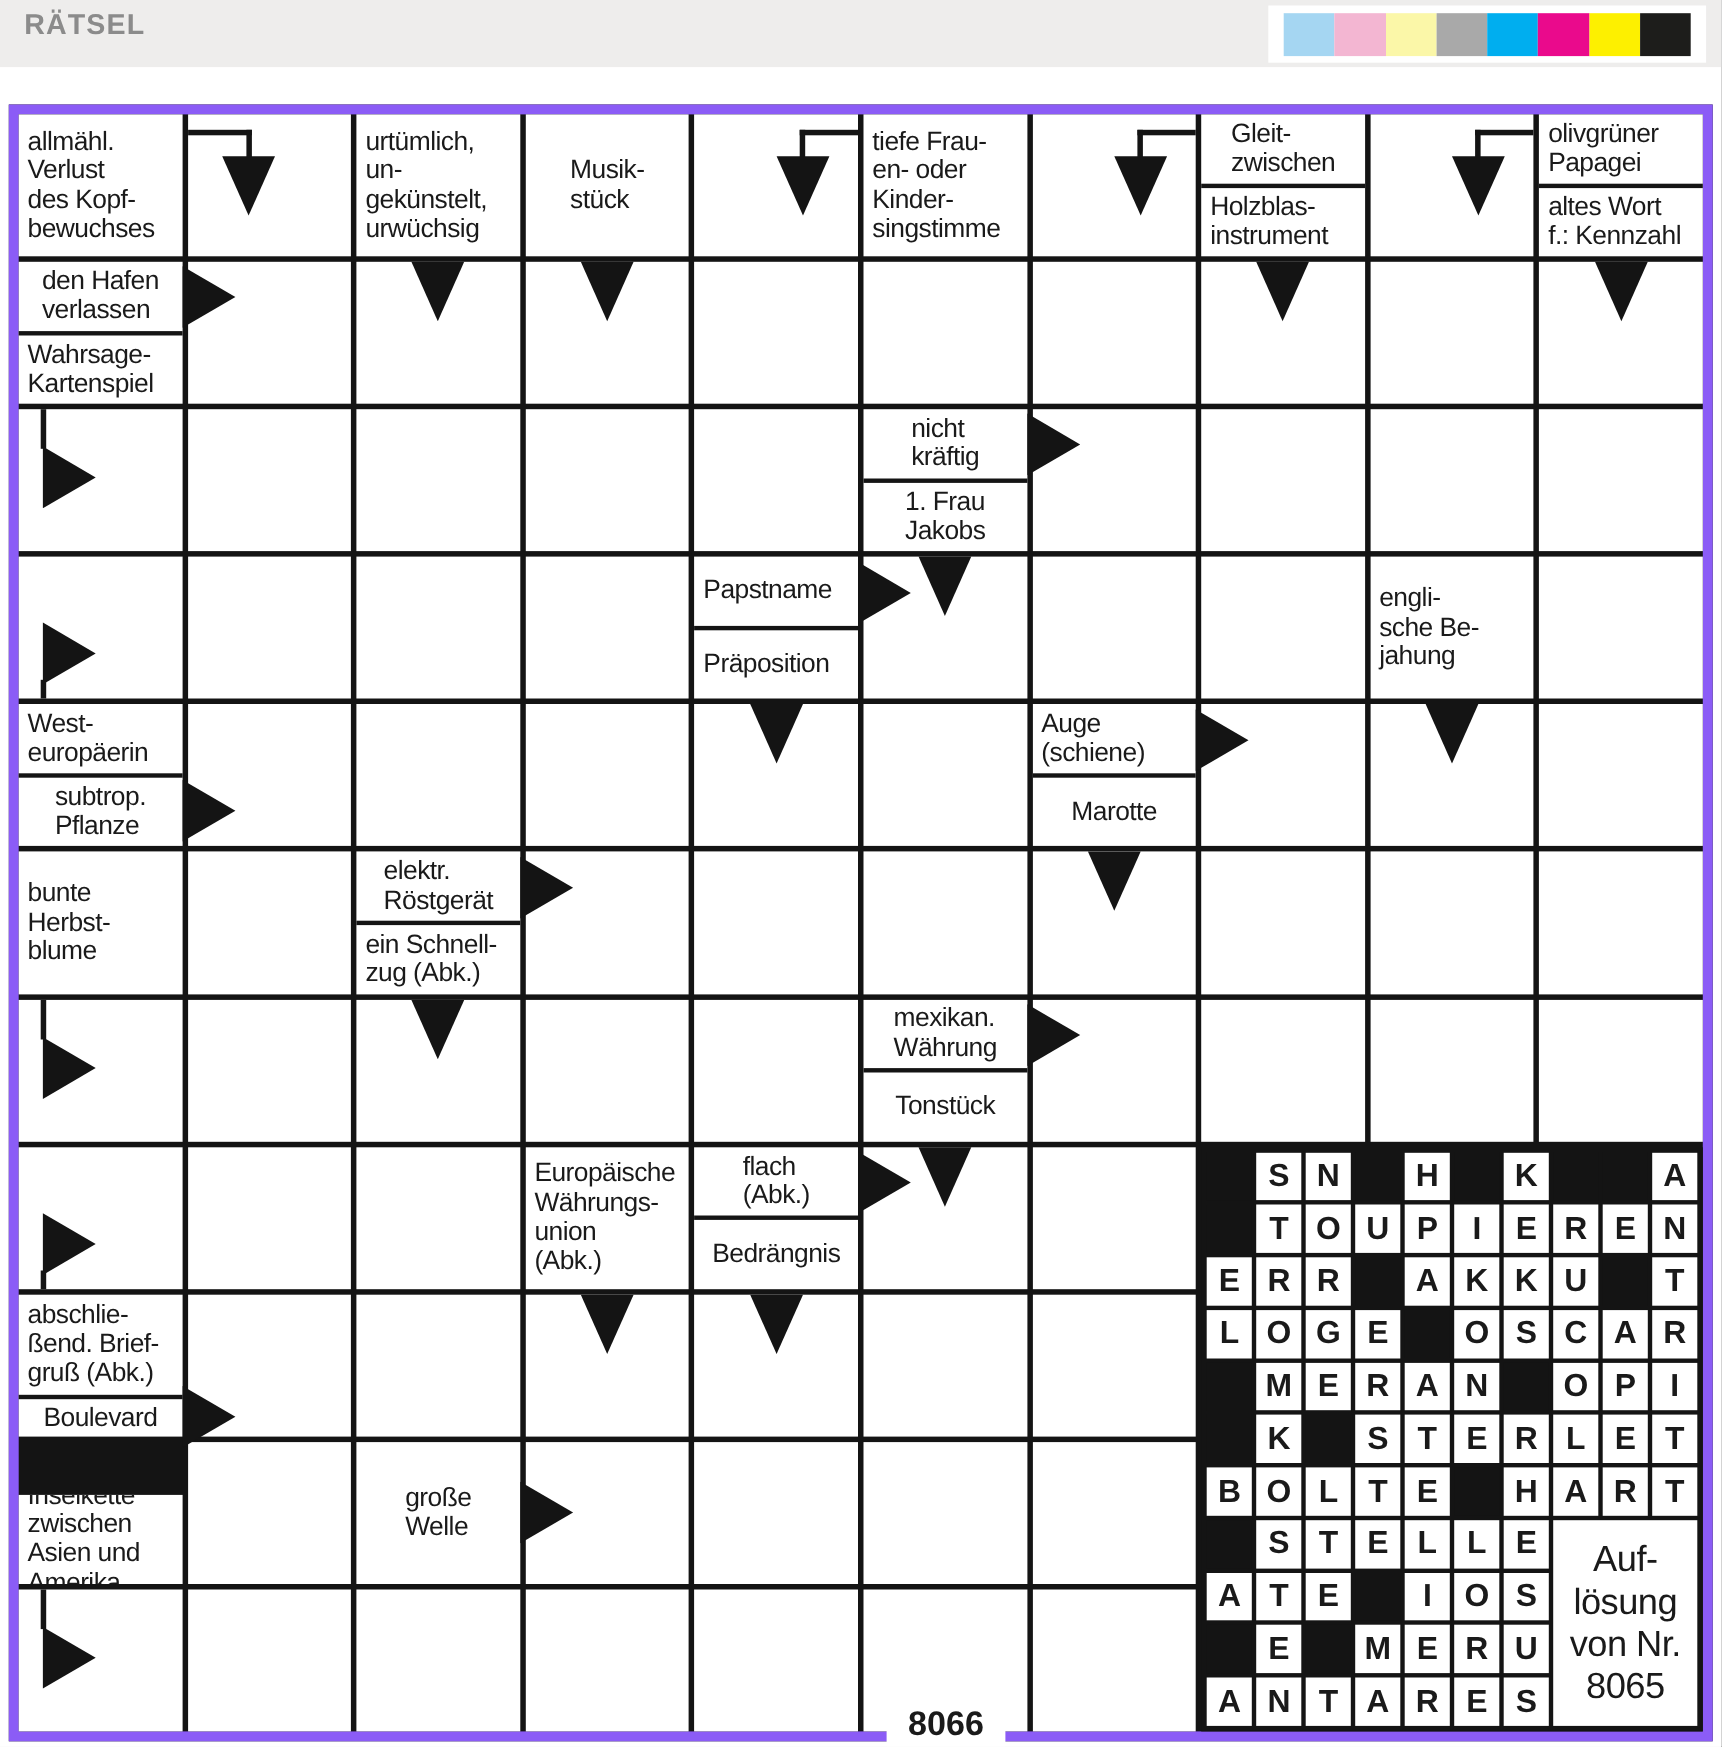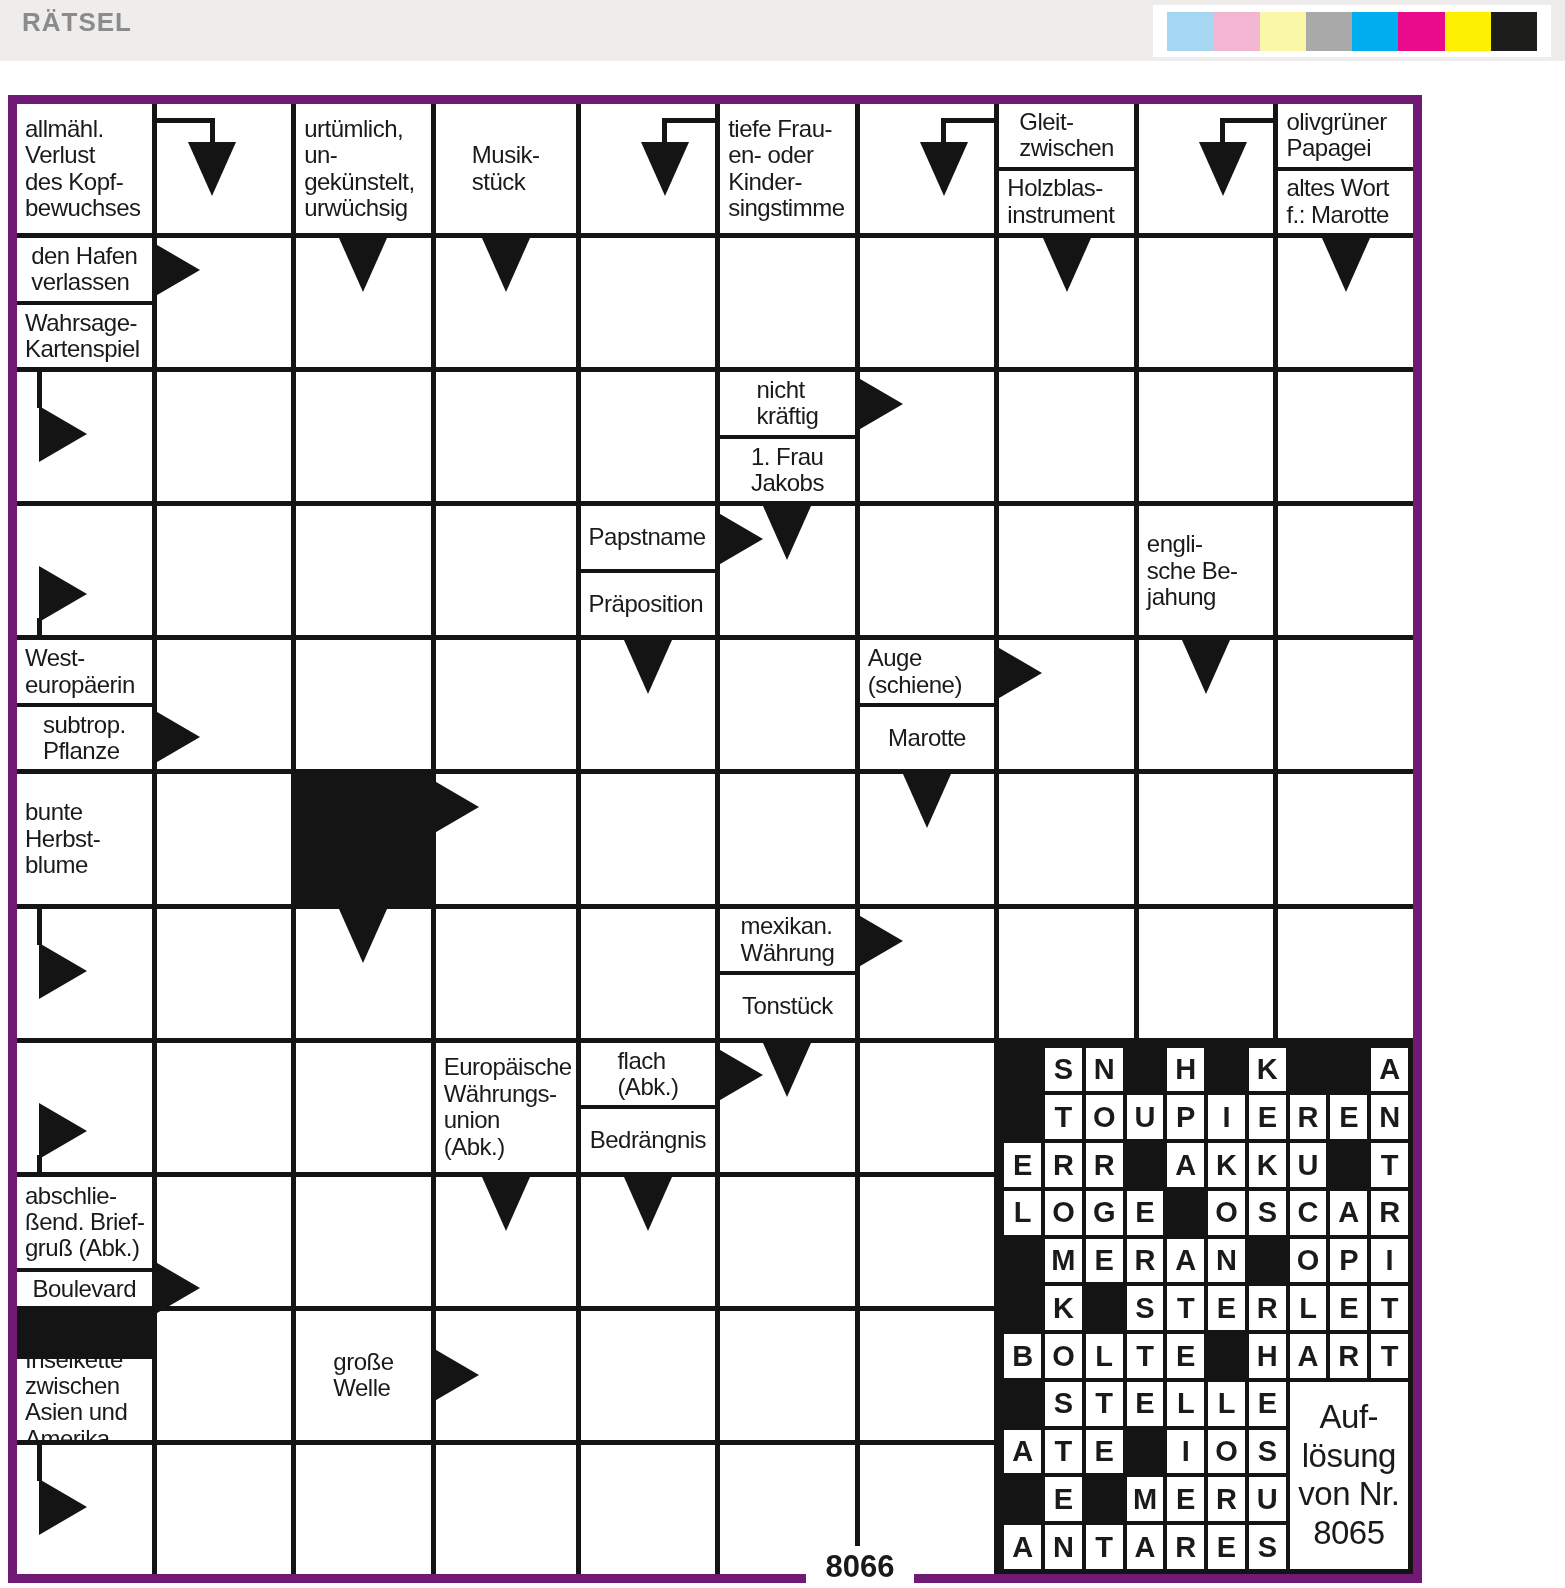--- a/index.html
+++ b/index.html
@@ -8,22 +8,22 @@
 
   
   .masthead{position:absolute;left:0;top:0;width:1565px;height:61px;background:#eeedec;}
   .masthead .title{position:absolute;left:22px;top:7px;font-size:26px;font-weight:800;
         letter-spacing:1px;color:#8b8b8b;}
   .colorbar{position:absolute;right:14px;top:5px;width:398px;height:52px;background:#fff;
         display:flex;align-items:center;padding:0 14px;box-sizing:border-box;}
   .swatch{flex:1;height:39px;}
 
   
-  .grid{position:absolute;left:8px;top:95px;width:1414px;height:1488px;box-sizing:border-box;
-        border:9px solid #701a75;background:#141414;display:grid;
+  .grid{position:absolute;left:8px;top:95px;width:1549px;height:1488px;box-sizing:border-box;
+        border:9px solid #8b5cf6;background:#141414;display:grid;
         grid-template-columns:repeat(10,1fr);grid-template-rows:repeat(11,1fr);gap:5px;}
   .cell{position:relative;background:#fff;}
   .cluecell{display:flex;flex-direction:column;}
   .clue-part{position:relative;flex:1 1 0;display:flex;align-items:center;overflow:hidden;}
   .clue-part + .clue-part{border-top:4px solid #141414;}
   .clue-part span{display:block;padding:2px 4px 2px 8px;font-size:24px;line-height:1.10;
         letter-spacing:-0.5px;white-space:pre-line;}
   .clue-part.center{justify-content:center;}
   .clue-part.center span{padding-left:4px;text-align:left;}
 
@@ -132,21 +132,21 @@
         <div class="aline" style="right: 48px; top: 14px; width: 5px; height: 26px;"></div>
         <div class="tri tri-down" style="right: 26px; top: 38px;"></div>
       </div>
       <div class="cell cluecell" style="grid-area: 1 / 10;">
         <div class="clue-part">
           <span>olivgrüner
 Papagei</span>
         </div>
         <div class="clue-part">
           <span>altes Wort
-f.: Marotte</span>
+f.: Kennzahl</span>
         </div>
       </div>
       <div class="cell cluecell" style="grid-area: 2 / 1;">
         <div class="clue-part center">
           <span>den Hafen
 verlassen</span>
         </div>
         <div class="clue-part">
           <span>Wahrsage-
 Kartenspiel</span>
@@ -260,20 +260,30 @@
       </div>
       <div class="cell" style="grid-area: 5 / 10;"></div>
       <div class="cell cluecell" style="grid-area: 6 / 1;">
         <div class="clue-part">
           <span>bunte
 Herbst-
 blume</span>
         </div>
       </div>
       <div class="cell" style="grid-area: 6 / 2;"></div>
+      <div class="cell cluecell" style="grid-area: 6 / 3;">
+        <div class="clue-part center">
+          <span>elektr.
+Röstgerät</span>
+        </div>
+        <div class="clue-part">
+          <span>ein Schnell-
+zug (Abk.)</span>
+        </div>
+      </div>
       <div class="cell" style="grid-area: 6 / 4;">
         <div class="tri tri-right proto" style="left: -5px; top: calc(25% - 28px);"></div>
       </div>
       <div class="cell" style="grid-area: 6 / 5;"></div>
       <div class="cell" style="grid-area: 6 / 6;"></div>
       <div class="cell" style="grid-area: 6 / 7;">
         <div class="tri tri-down" style="left: calc(50% - 24px); top: 0px;"></div>
       </div>
       <div class="cell" style="grid-area: 6 / 8;"></div>
       <div class="cell" style="grid-area: 6 / 9;"></div>

